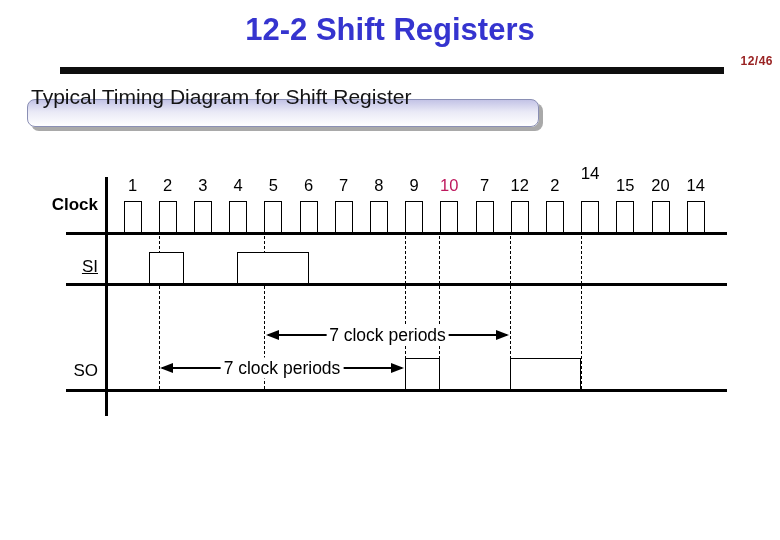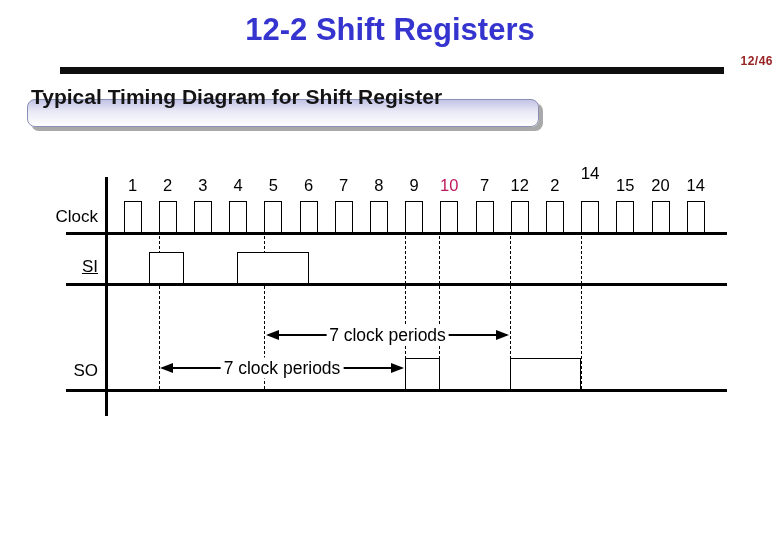--- a/index.html
+++ b/index.html
@@ -19,26 +19,26 @@
     position:absolute;left:60px;top:67px;width:664px;height:7px;background:#0e0e0e;
   }
   .subtitle-box{
     position:absolute;left:27px;top:99px;width:512px;height:28px;
     border:1.5px solid #8a8fb4;border-radius:8px;box-sizing:border-box;
     background:linear-gradient(180deg,#c3c3e6 0%,#e9e9f6 45%,#ffffff 100%);
     box-shadow:4px 4px 0 0 #a9a9a9;
   }
   .subtitle-text{
     position:absolute;left:31px;top:85px;font-size:21px;line-height:23.5px;
-    color:#141414;z-index:1;font-weight:bold;
+    color:#141414;z-index:1;
   }
   .sig-label{
     position:absolute;left:40px;width:58px;text-align:right;font-size:17px;color:#000;
   }
-  #clock-label{top:207px;}
+  #clock-label{top:195px;font-weight:bold;}
   #si-label{top:257px;text-decoration:underline;}
   #so-label{top:361px;}
   .footer{
     position:absolute;top:523px;right:23px;
     font-family:"Liberation Serif",serif;font-weight:bold;font-size:13px;color:#701414;
   }
   #diagram-layer{position:absolute;left:0;top:0;width:780px;height:540px;}
 </style>
 </head>
 <body>

